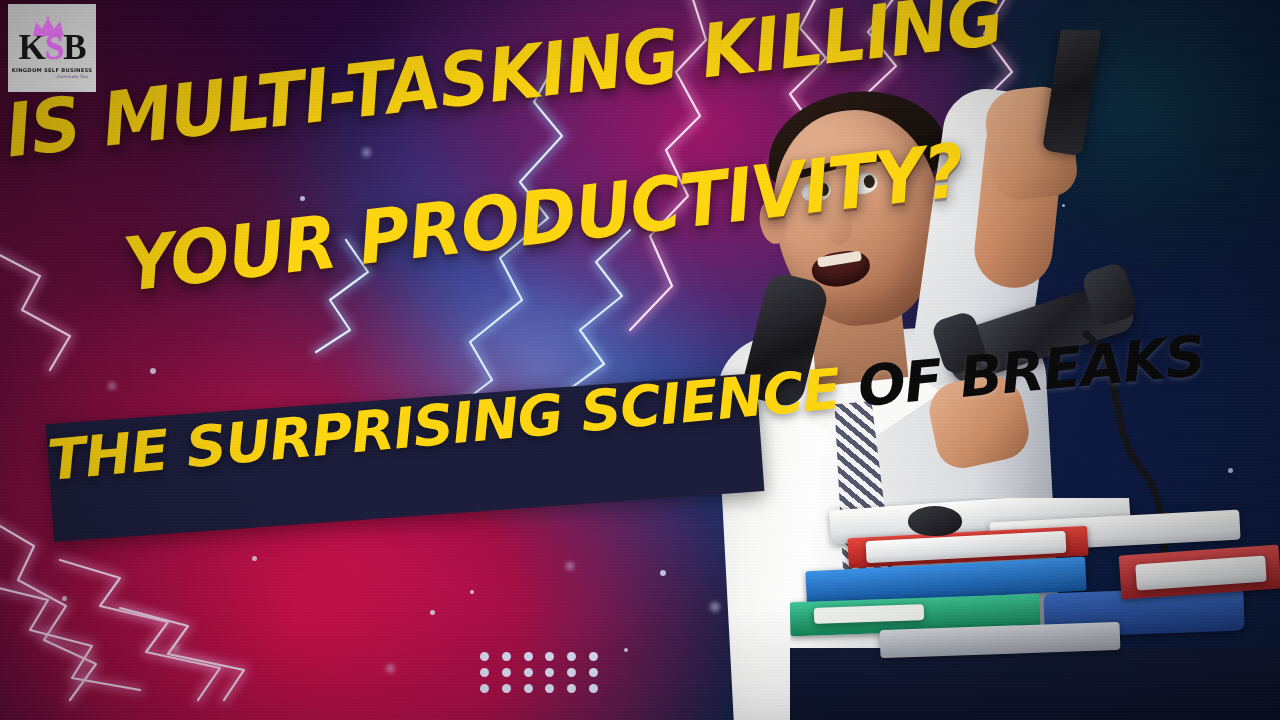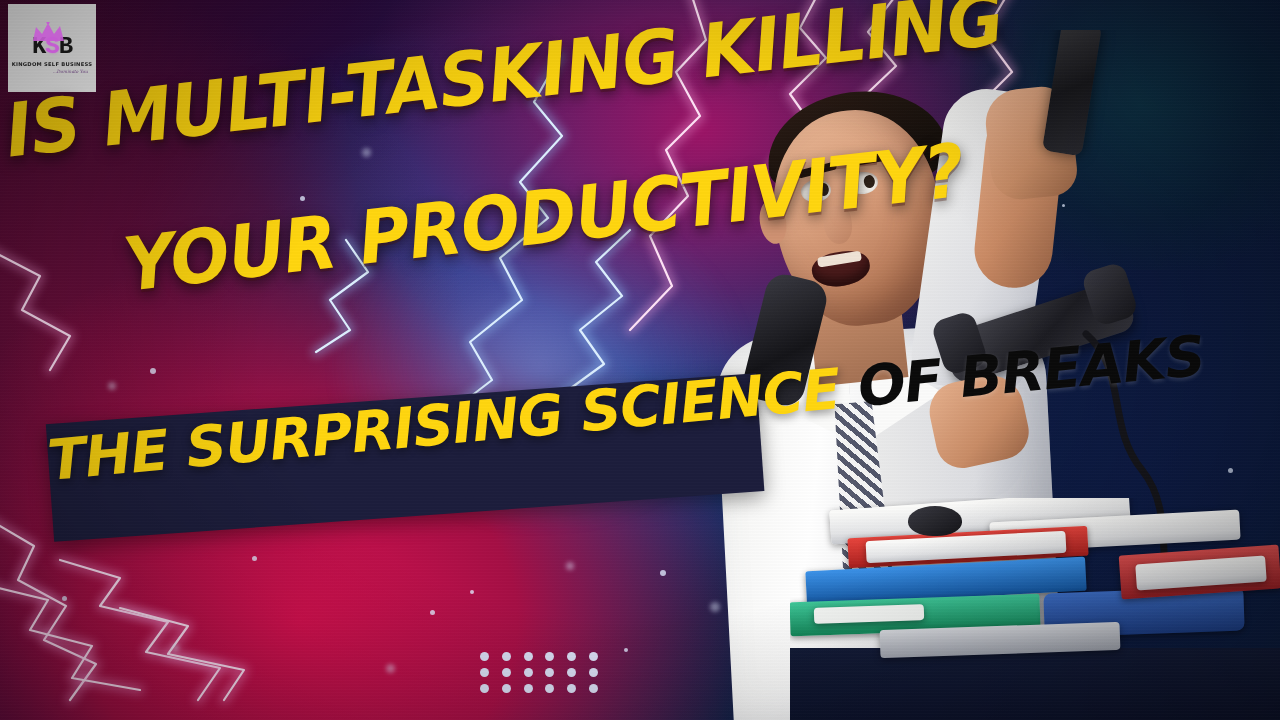--- a/index.html
+++ b/index.html
@@ -387,25 +387,25 @@
   }
   .logo-crown {
     position: relative;
     width: 42px; height: 20px;
     margin-bottom: -7px;
     z-index: 2;
   }
   .logo-mark {
     position: relative;
     font-weight: 900;
-    font-size: 24px;
+    font-size: 35px;
     letter-spacing: -1px;
     line-height: 1;
     color: #151515;
-    font-family: Liberation Mono, monospace;
+    font-family: Liberation Serif, serif;
     z-index: 1;
   }
   .logo-mark .s-pink {
     color: #c45bd1;
     text-shadow: 0 0 2px rgba(196,91,209,0.8);
   }
   .logo-name {
     font-size: 5.2px;
     letter-spacing: 0.25px;
     font-weight: 700;

